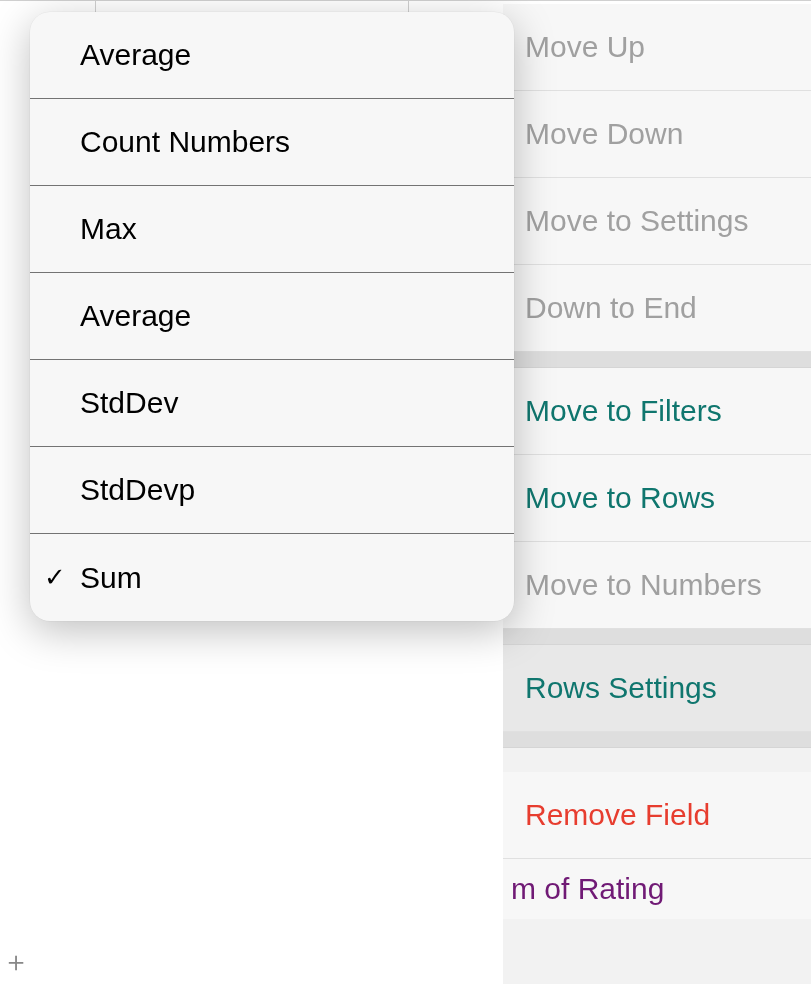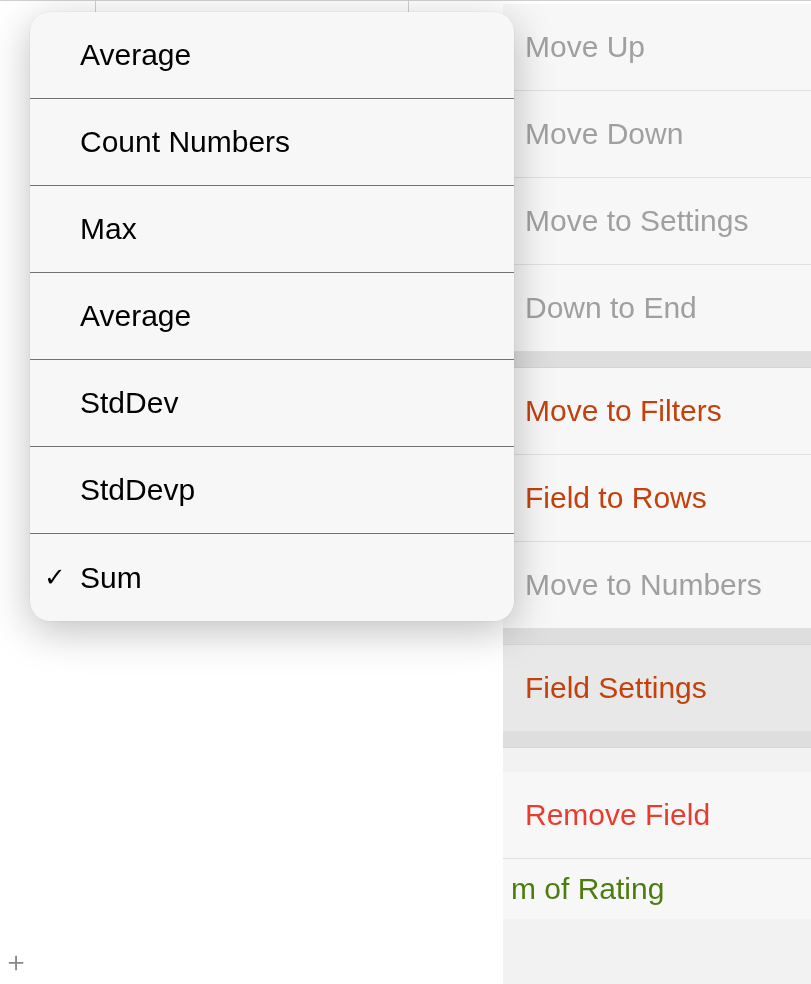--- a/index.html
+++ b/index.html
@@ -61,21 +61,21 @@
       height: 100%;
       background: #f2f2f2;
     }
     
     .context-item {
       height: 87px;
       display: flex;
       align-items: center;
       padding-left: 22px;
       font-size: 30px;
-      color: #c2410c;
+      color: #0f766e;
       border-bottom: 1px solid #e0e0e0;
       background: #f7f7f7;
       white-space: nowrap;
     }
     
     .context-item.disabled {
       color: #a0a0a0;
     }
     
     .context-item.danger {
@@ -92,21 +92,21 @@
       background: #dedede;
       border-bottom: 1px solid #d5d5d5;
     }
     
     .context-footer {
       height: 60px;
       display: flex;
       align-items: center;
       padding-left: 8px;
       font-size: 30px;
-      color: #4d7c0f;
+      color: #701a75;
       background: #f7f7f7;
       white-space: nowrap;
     }
     
     
     .submenu {
       position: absolute;
       top: 12px;
       left: 30px;
       width: 484px;
@@ -166,30 +166,30 @@
   <div class="context-item disabled">
     <span>Down to End</span>
   </div>
 
   <div class="context-spacer"></div>
 
   <div class="context-item">
     <span>Move to Filters</span>
   </div>
   <div class="context-item">
-    <span>Field to Rows</span>
+    <span>Move to Rows</span>
   </div>
   <div class="context-item disabled">
     <span>Move to Numbers</span>
   </div>
 
   <div class="context-spacer"></div>
 
   <div class="context-item highlighted">
-    <span>Field Settings</span>
+    <span>Rows Settings</span>
   </div>
 
   <div class="context-spacer"></div>
 
   <div class="context-item danger">
     <span>Remove Field</span>
   </div>
 
   <div class="context-footer">
     <span>m of Rating</span>

